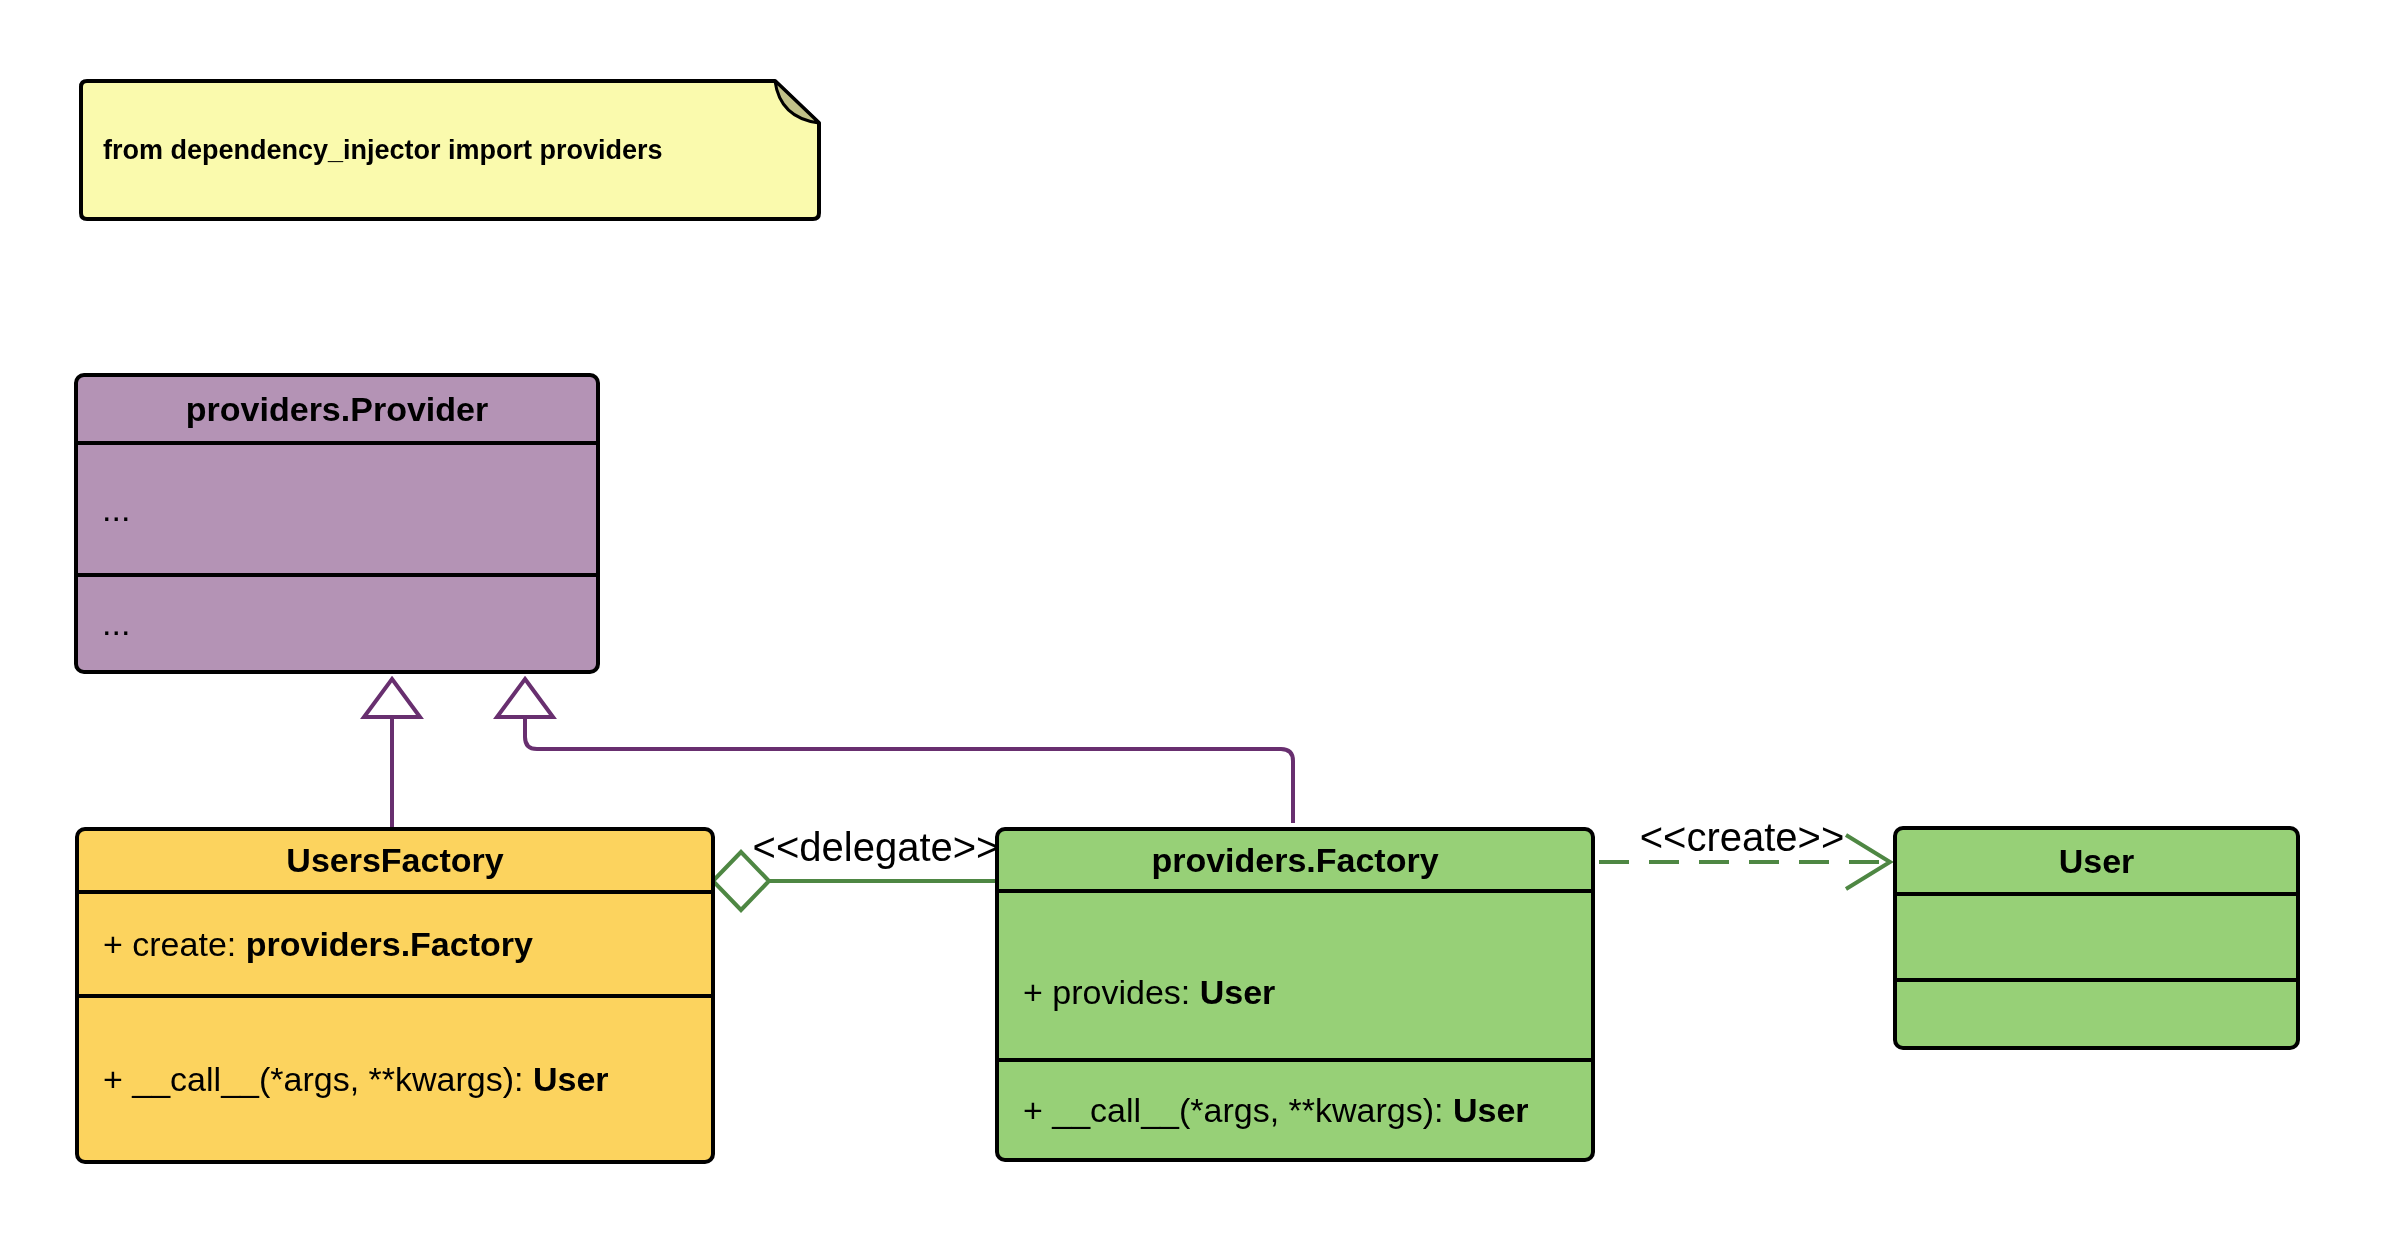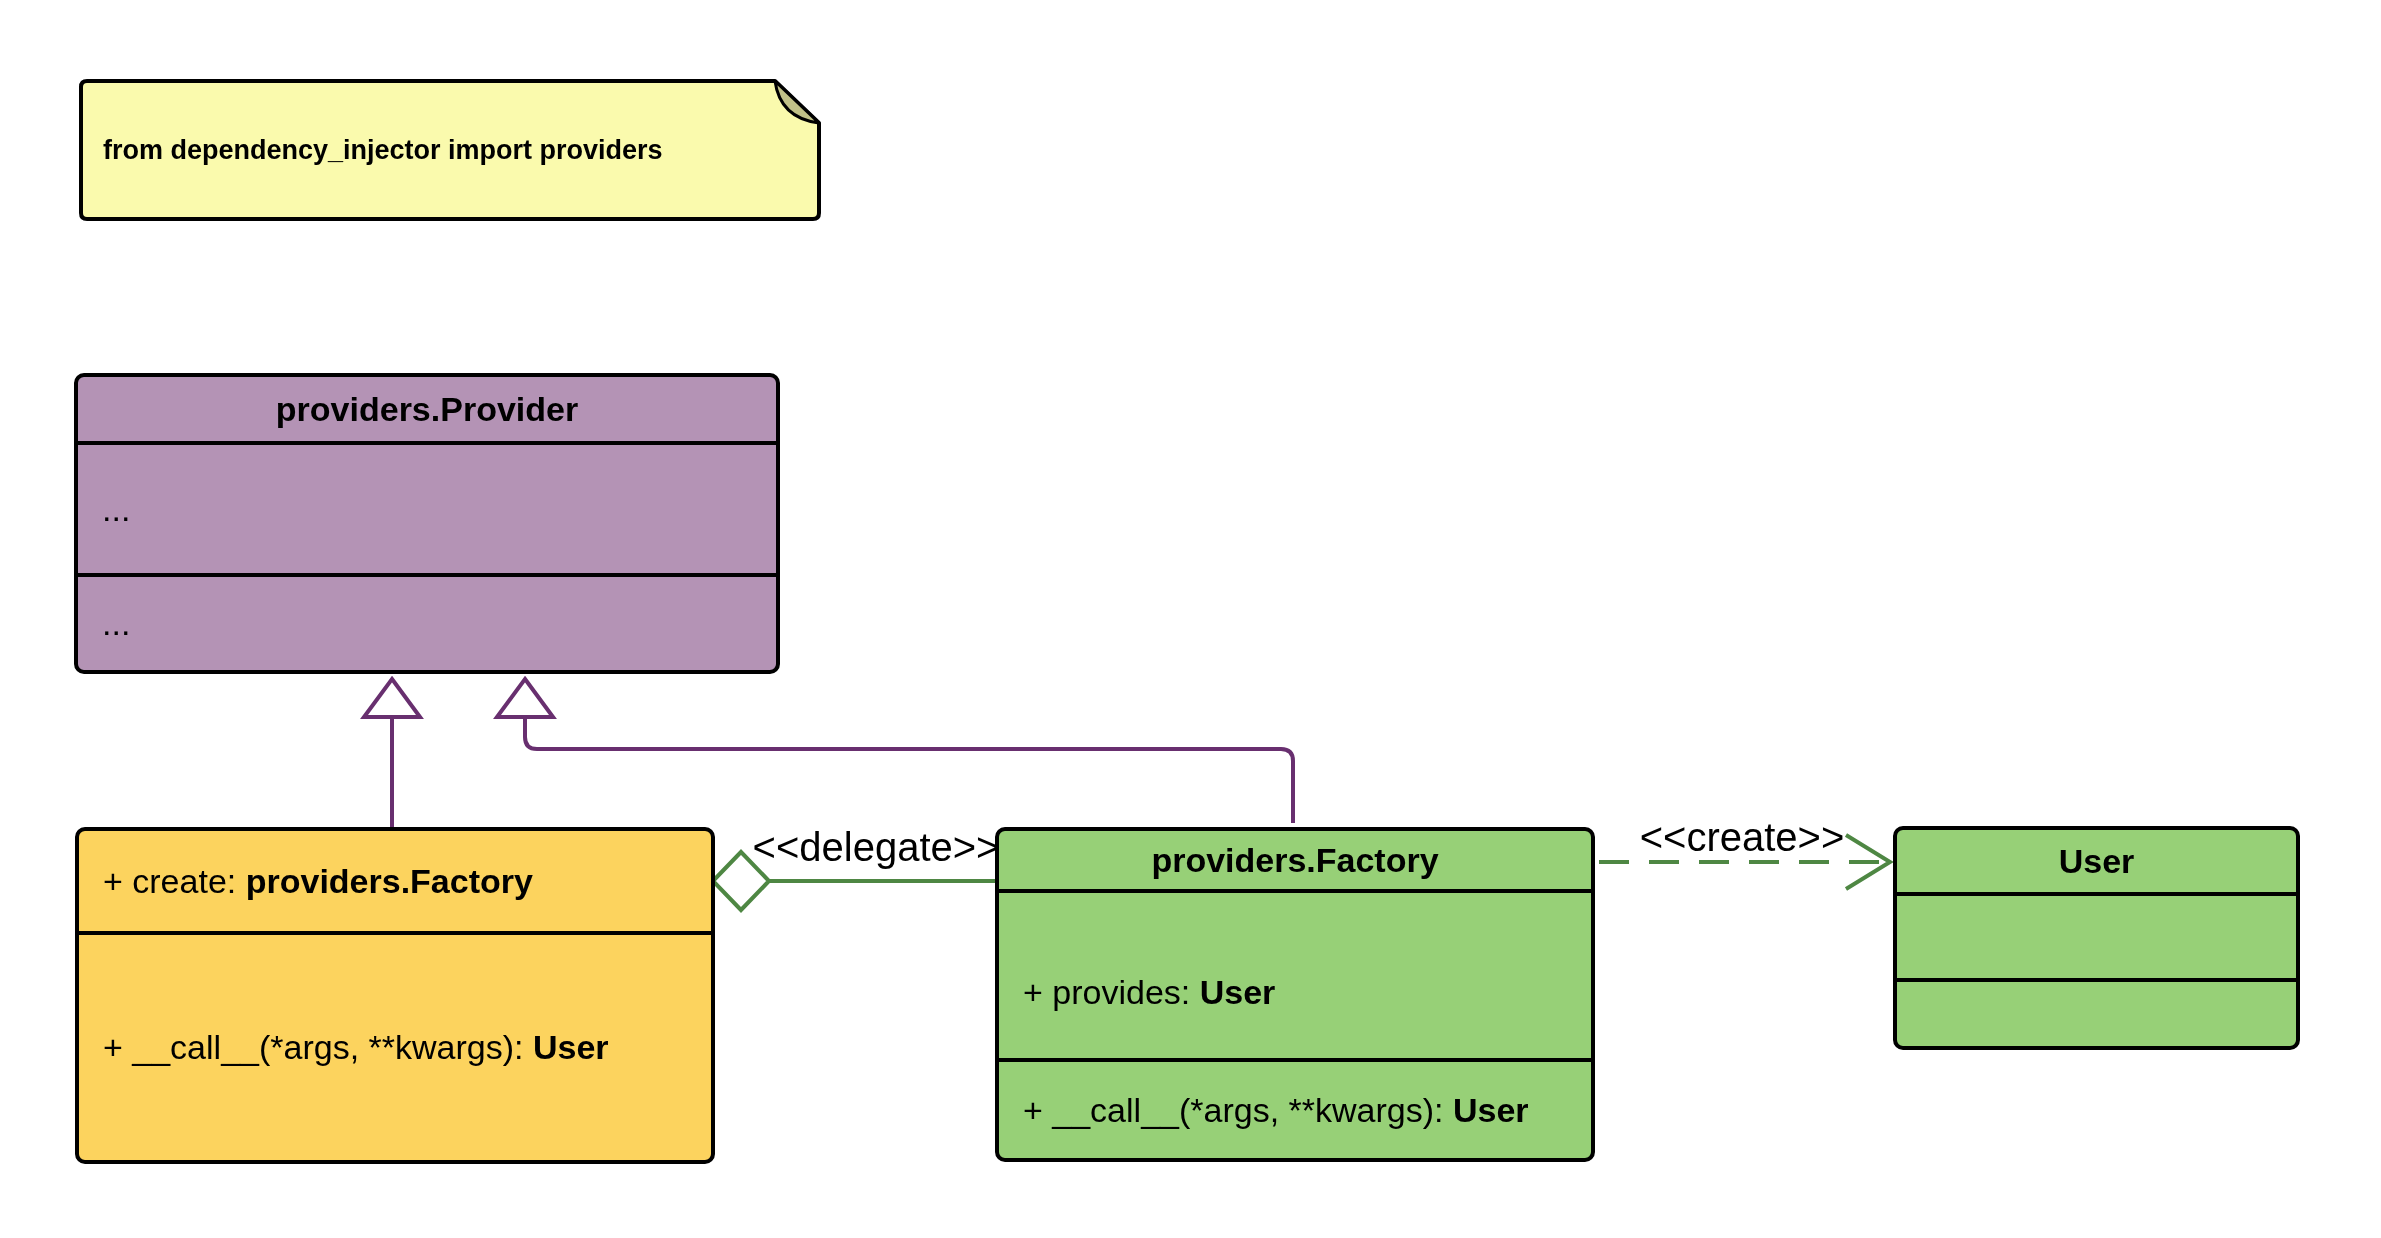--- a/index.html
+++ b/index.html
@@ -104,31 +104,32 @@
   </svg>
 
   <div class="note">
     <svg viewBox="0 0 750 150" xmlns="http://www.w3.org/2000/svg">
       <path class="note-body" d="M12,6 L700,6 L744,48 L744,138 Q744,144 738,144 L12,144 Q6,144 6,138 L6,12 Q6,6 12,6 Z"></path>
       <path class="note-fold-path" d="M700,6 Q705,43 744,48 L700,6 Z"></path>
     </svg>
     <div class="note-text">from dependency_injector import providers</div>
   </div>
 
-  <div class="uml-class purple" style="left:74px; top:373px; width:706px; height:301px;">
+  <div class="uml-class purple" style="left:74px; top:373px; width:526px; height:301px;">
     <div class="uml-title" style="height:68px;">providers.Provider</div>
     <div class="uml-section divided" style="height:132px;">
       <span>...</span>
     </div>
     <div class="uml-section last">
       <span>...</span>
     </div>
   </div>
 
   <div class="uml-class yellow" style="left:75px; top:827px; width:640px; height:337px;">
+    <div class="uml-title" style="height:63px;">UsersFactory</div>
     <div class="uml-section divided" style="height:104px;">
       <span><span>+ create: </span><b>providers.Factory</b></span>
     </div>
     <div class="uml-section last">
       <span><span>+ __call__(*args, **kwargs): </span><b>User</b></span>
     </div>
   </div>
 
   <div class="uml-class green" style="left:995px; top:827px; width:600px; height:335px;">
     <div class="uml-title" style="height:62px;">providers.Factory</div>

